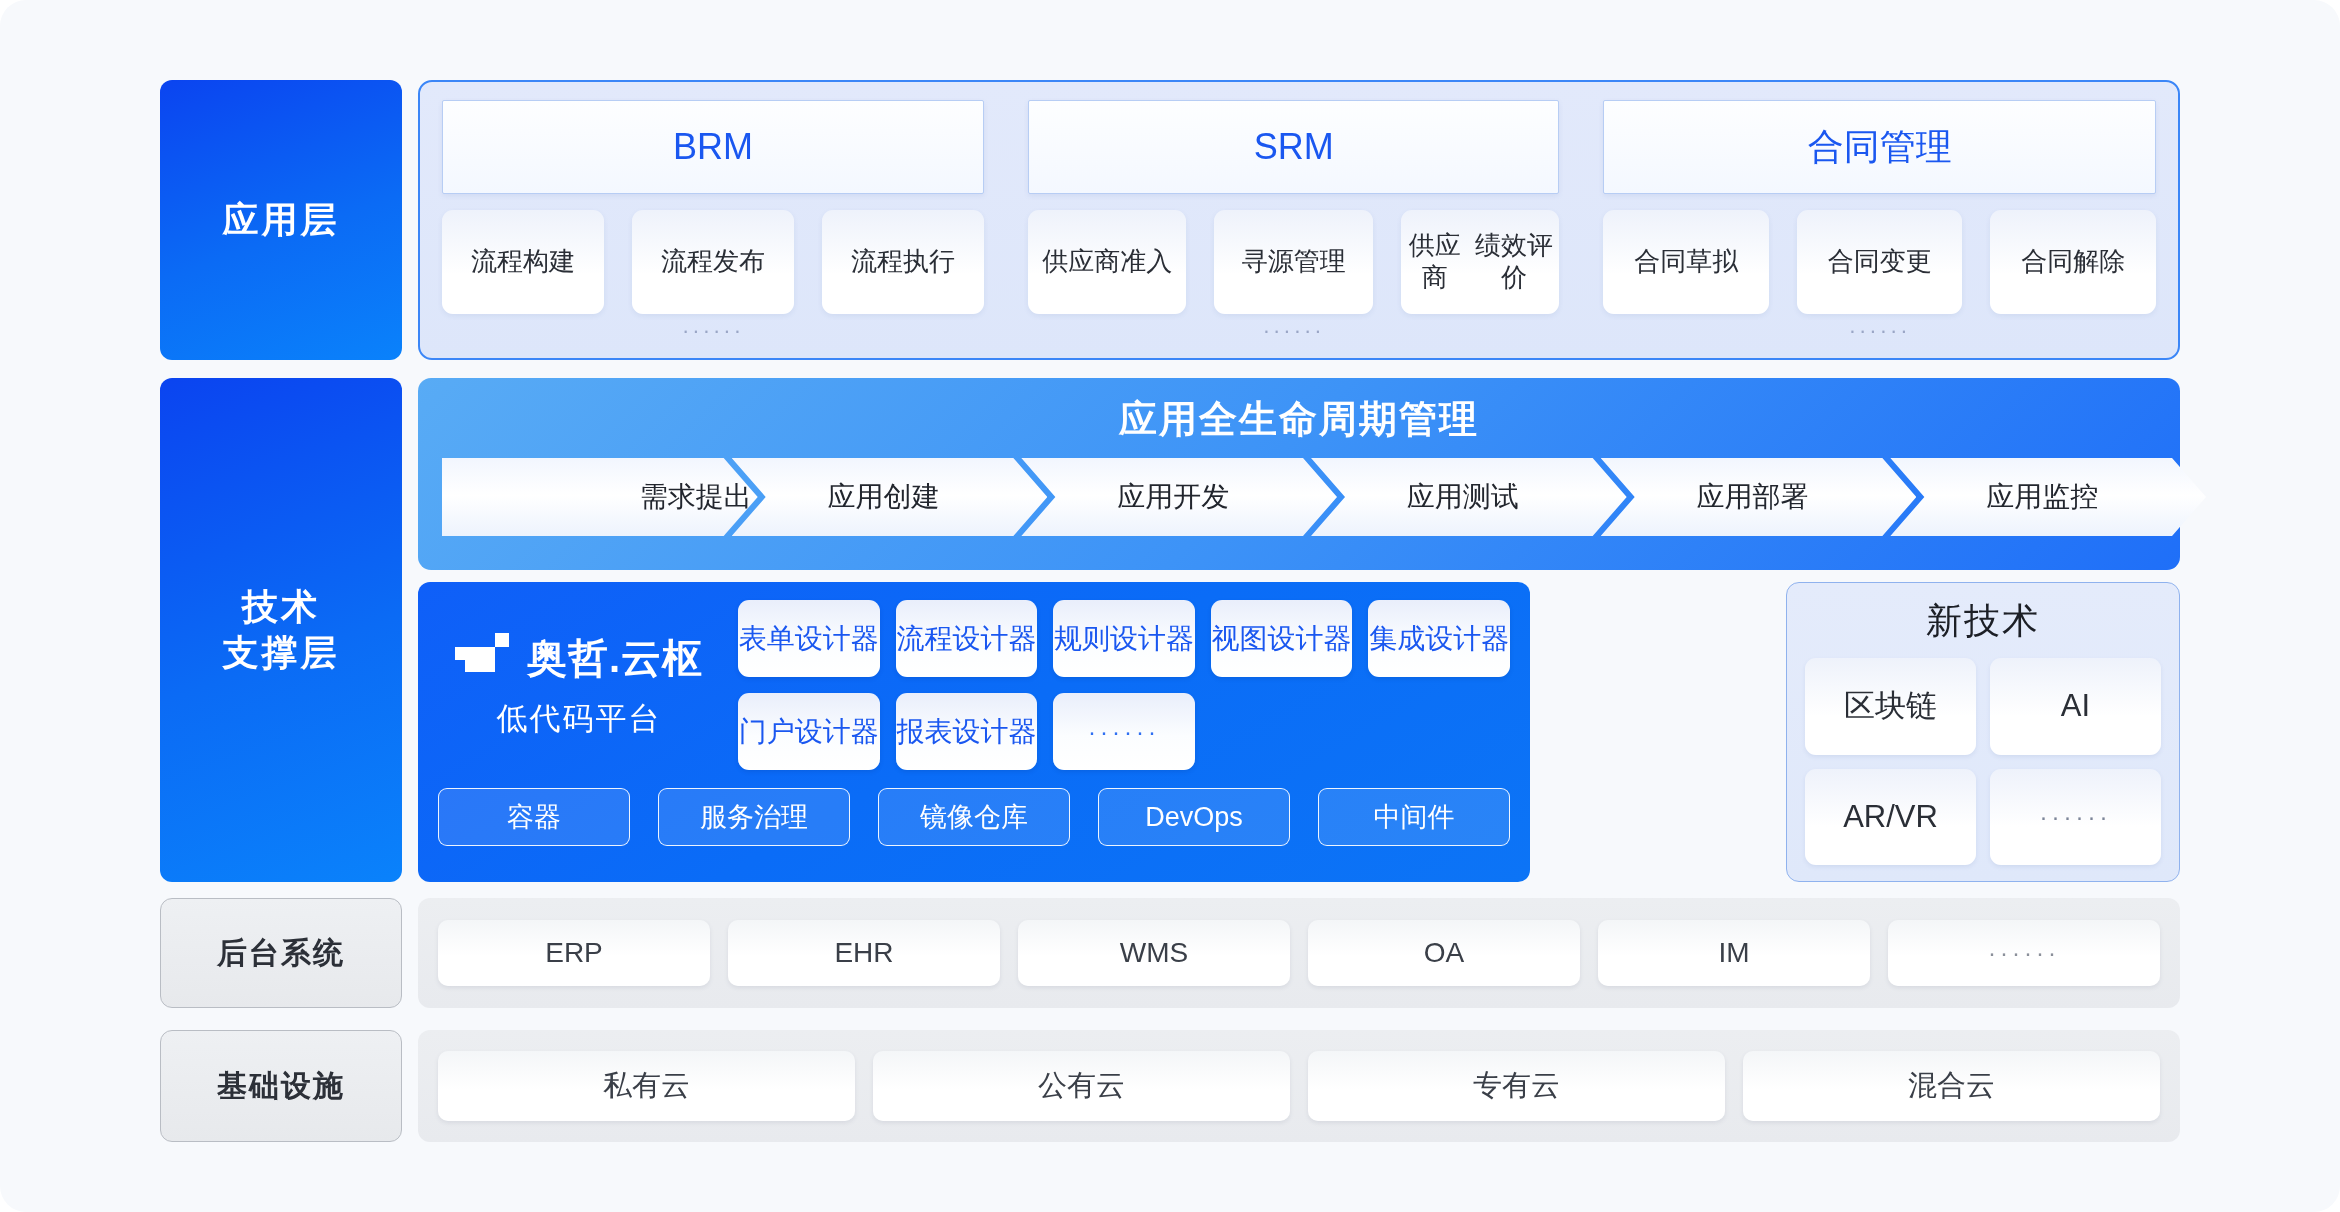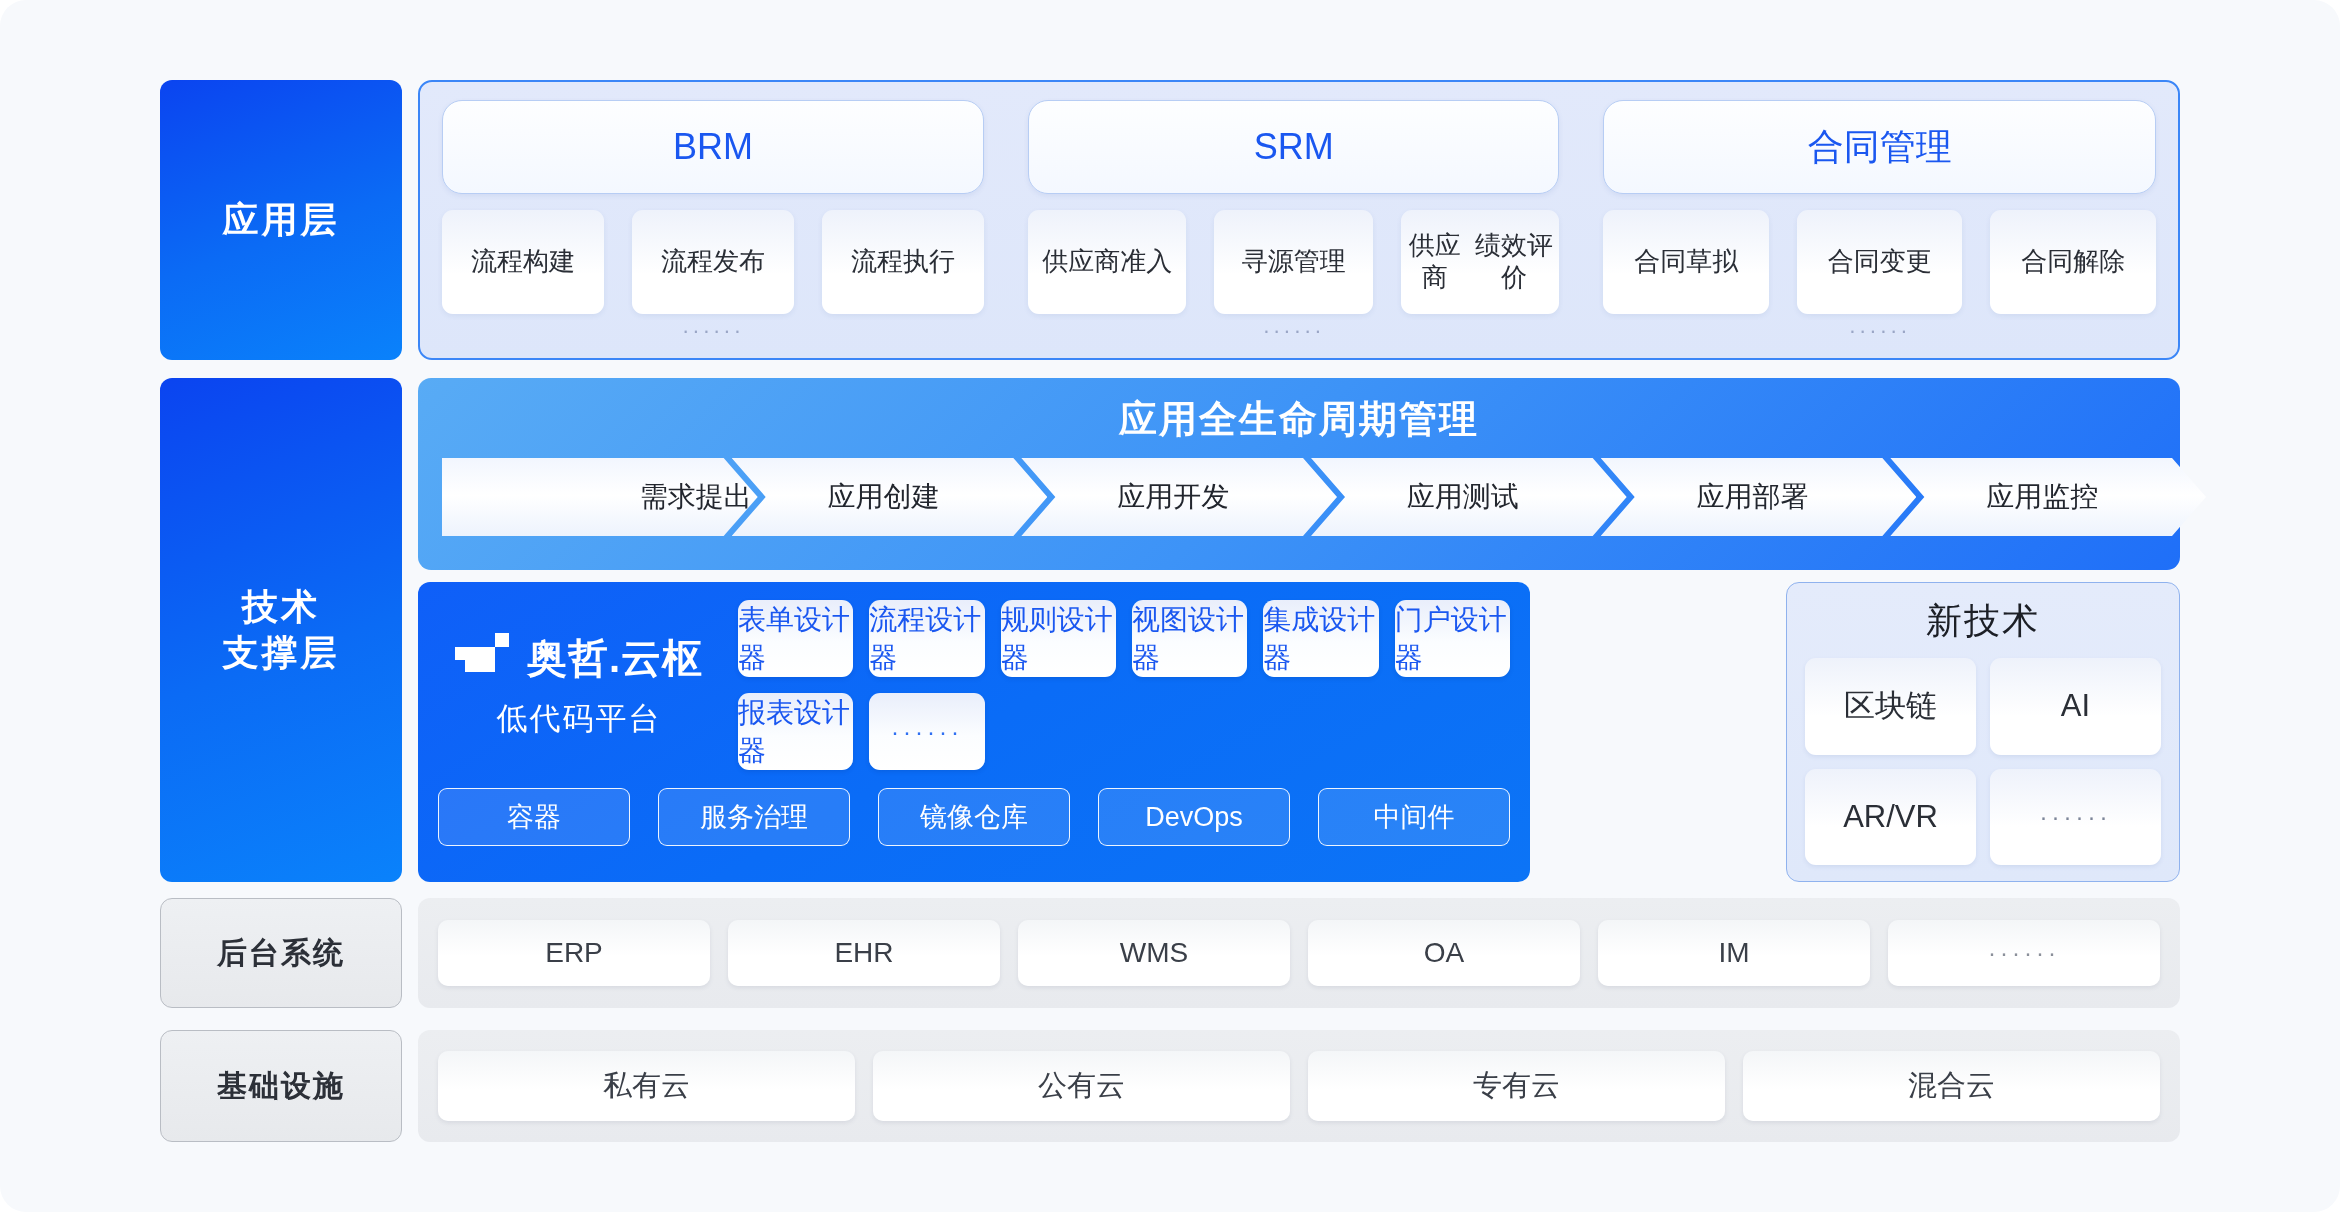--- a/index.html
+++ b/index.html
@@ -56,21 +56,21 @@
   }
   .app-group { flex: 1; display: flex; flex-direction: column; }
   .app-group.g1 { flex: 1.02; }
   .app-group.g2 { flex: 1.0; }
   .app-group.g3 { flex: 1.04; }
 
   .app-title {
     height: 94px;
     background: linear-gradient(180deg, #fdfeff 0%, #f4f8ff 100%);
     border: 1.5px solid #b7cdf4;
-    border-radius: 20px;
+    border-radius: 2px;
     display: flex; align-items: center; justify-content: center;
     color: #1a57f0; font-size: 36px; font-weight: 500;
     box-shadow: 0 2px 5px rgba(80,110,180,.10);
   }
   .app-subrow {
     margin-top: 16px;
     display: flex; gap: 28px; height: 104px;
   }
   .app-chip {
     flex: 1;
@@ -143,21 +143,21 @@
     color: #ffffff; font-size: 40px; font-weight: 700; letter-spacing: 1px;
     white-space: nowrap;
   }
   #brand-sub {
     margin-top: 12px;
     color: #ffffff; font-size: 31px; letter-spacing: 2px;
   }
   #designer-grid {
     flex: 1;
     display: grid;
-    grid-template-columns: repeat(6, 1fr);
+    grid-template-columns: repeat(5, 1fr);
     grid-template-rows: repeat(2, 1fr);
     gap: 16px 16px;
   }
   .designer {
     background: linear-gradient(180deg, #e9eefb 0%, #fbfdff 55%, #ffffff 100%);
     border-radius: 11px;
     display: flex; align-items: center; justify-content: center;
     color: #1a57f0; font-size: 28px;
     box-shadow: 0 2px 4px rgba(0,40,120,.14);
   }

